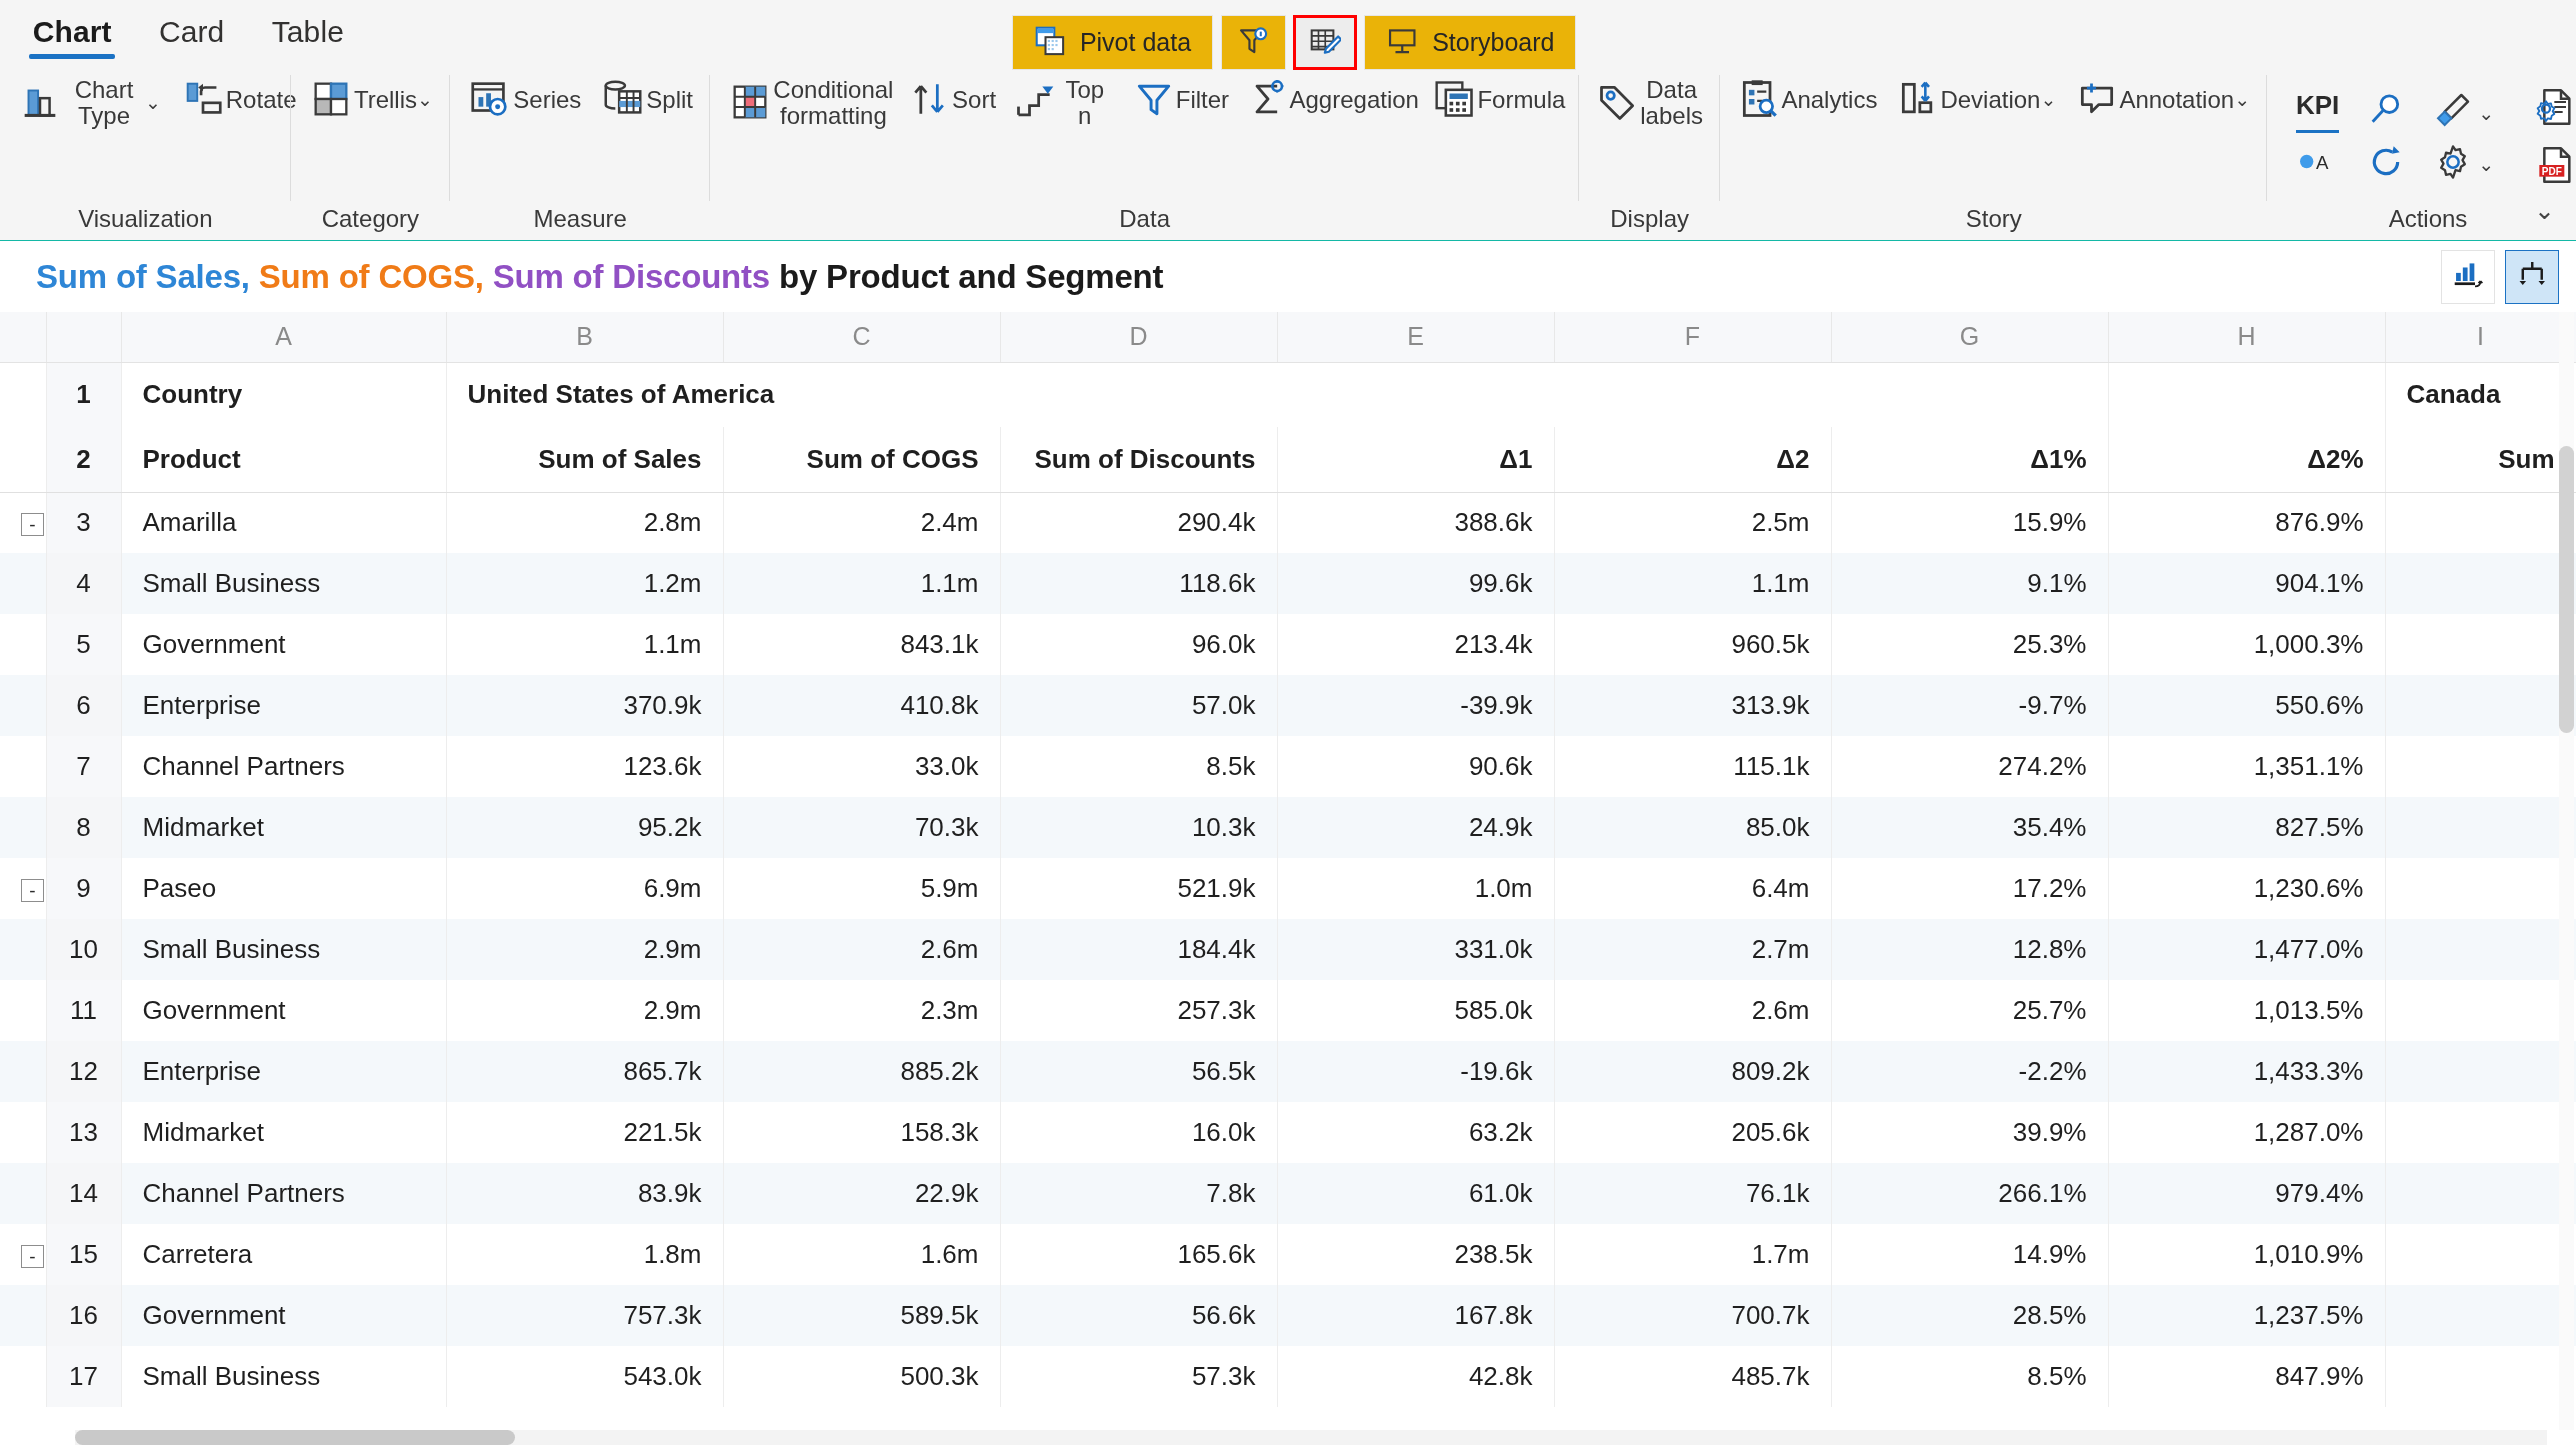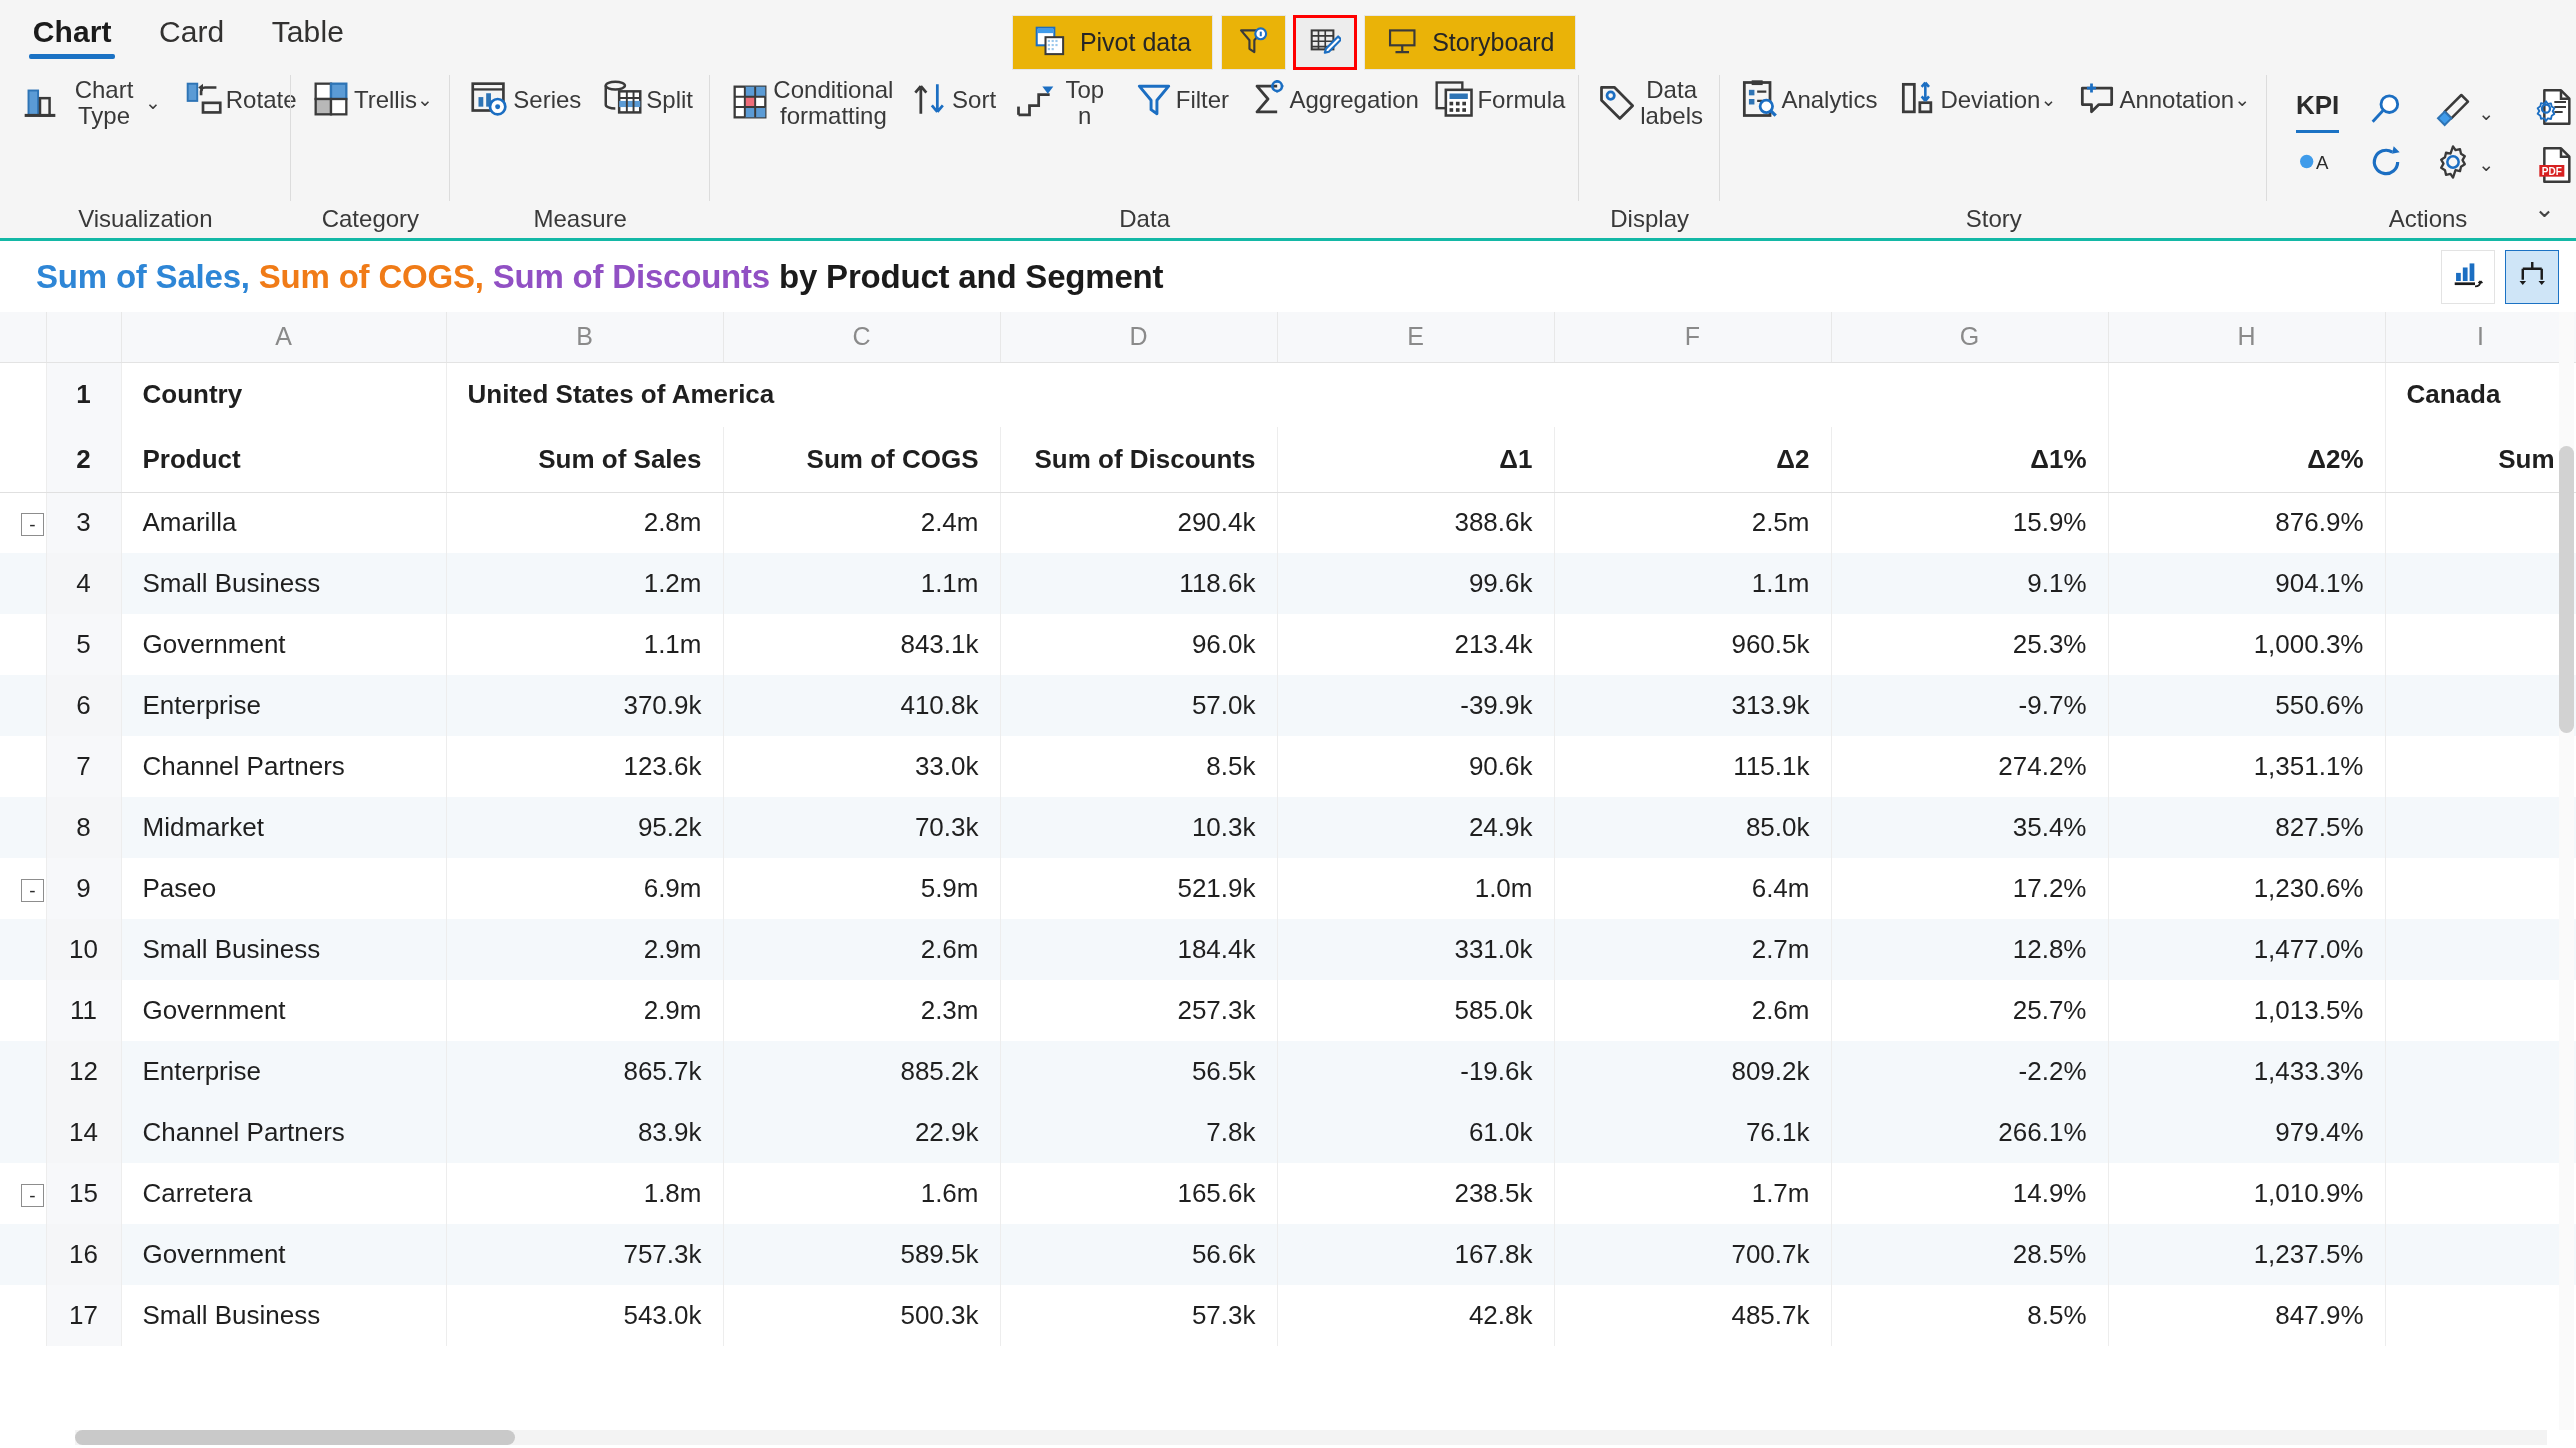--- a/index.html
+++ b/index.html
@@ -8,21 +8,21 @@
     font-family: "Liberation Sans", sans-serif;
     background: #ffffff;
     overflow: hidden;
   }
 
   
   .ribbon {
     position: relative;
     width: 100%; height: 241px;
     background: #f5f5f5;
-    border-bottom: 3px solid #14b8a6;
+    border-bottom: 1px solid #14b8a6;
   }
   .tabstrip {
     display: flex; align-items: flex-start;
     padding: 11.5px 0 0 27px; gap: 36px;
   }
   .tab {
     font-size: 30px; color: #323130; padding: 3.8px 5.7px 9.6px 5.7px;
     cursor: pointer; position: relative; letter-spacing: 0.1px;
   }
   .tab.active { color: #1b1b1b; font-weight: 600; }
@@ -737,20 +737,33 @@
           <td class="lbl-l1">Enterprise</td>
           <td class="num">865.7k</td>
           <td class="num">885.2k</td>
           <td class="num">56.5k</td>
           <td class="num">-19.6k</td>
           <td class="num">809.2k</td>
           <td class="num">-2.2%</td>
           <td class="num">1,433.3%</td>
           <td class="num"></td>
         </tr>
+        <tr>
+          <td class="expander"></td>
+          <td class="gutter">13</td>
+          <td class="lbl-l1">Midmarket</td>
+          <td class="num">221.5k</td>
+          <td class="num">158.3k</td>
+          <td class="num">16.0k</td>
+          <td class="num">63.2k</td>
+          <td class="num">205.6k</td>
+          <td class="num">39.9%</td>
+          <td class="num">1,287.0%</td>
+          <td class="num"></td>
+        </tr>
         <tr class="alt">
           <td class="expander"></td>
           <td class="gutter">14</td>
           <td class="lbl-l1">Channel Partners</td>
           <td class="num">83.9k</td>
           <td class="num">22.9k</td>
           <td class="num">7.8k</td>
           <td class="num">61.0k</td>
           <td class="num">76.1k</td>
           <td class="num">266.1%</td>

